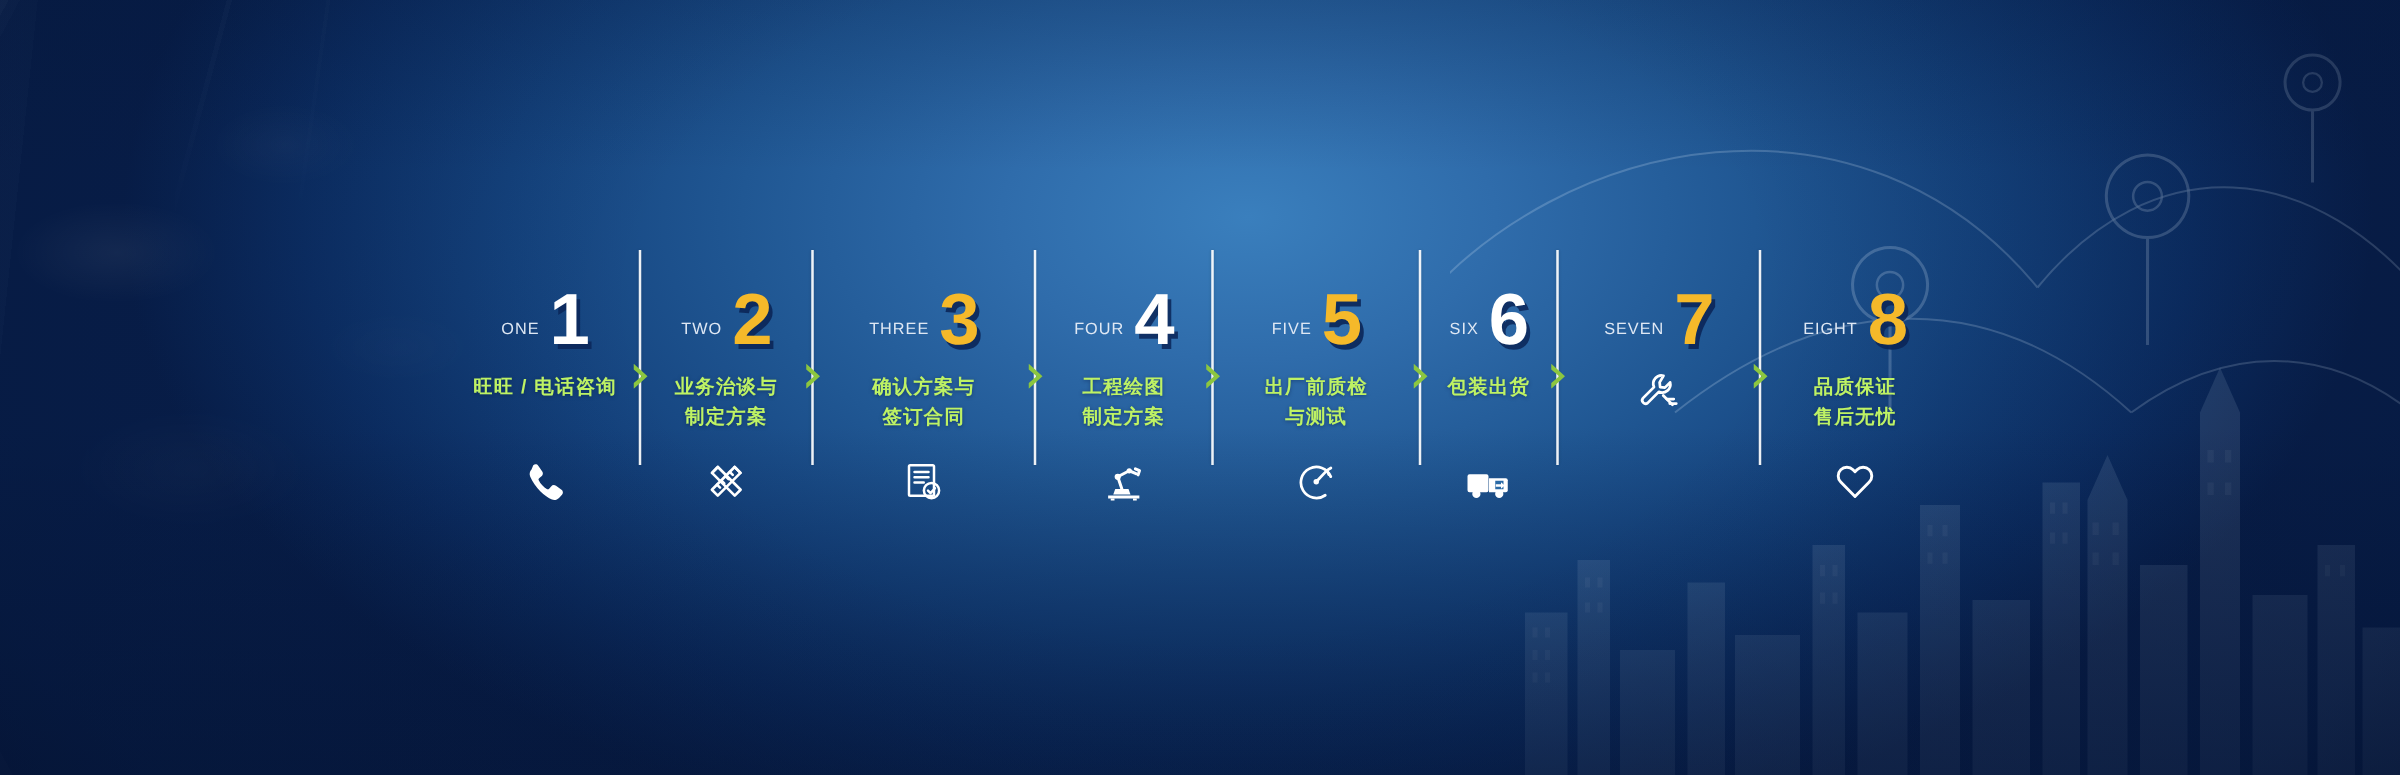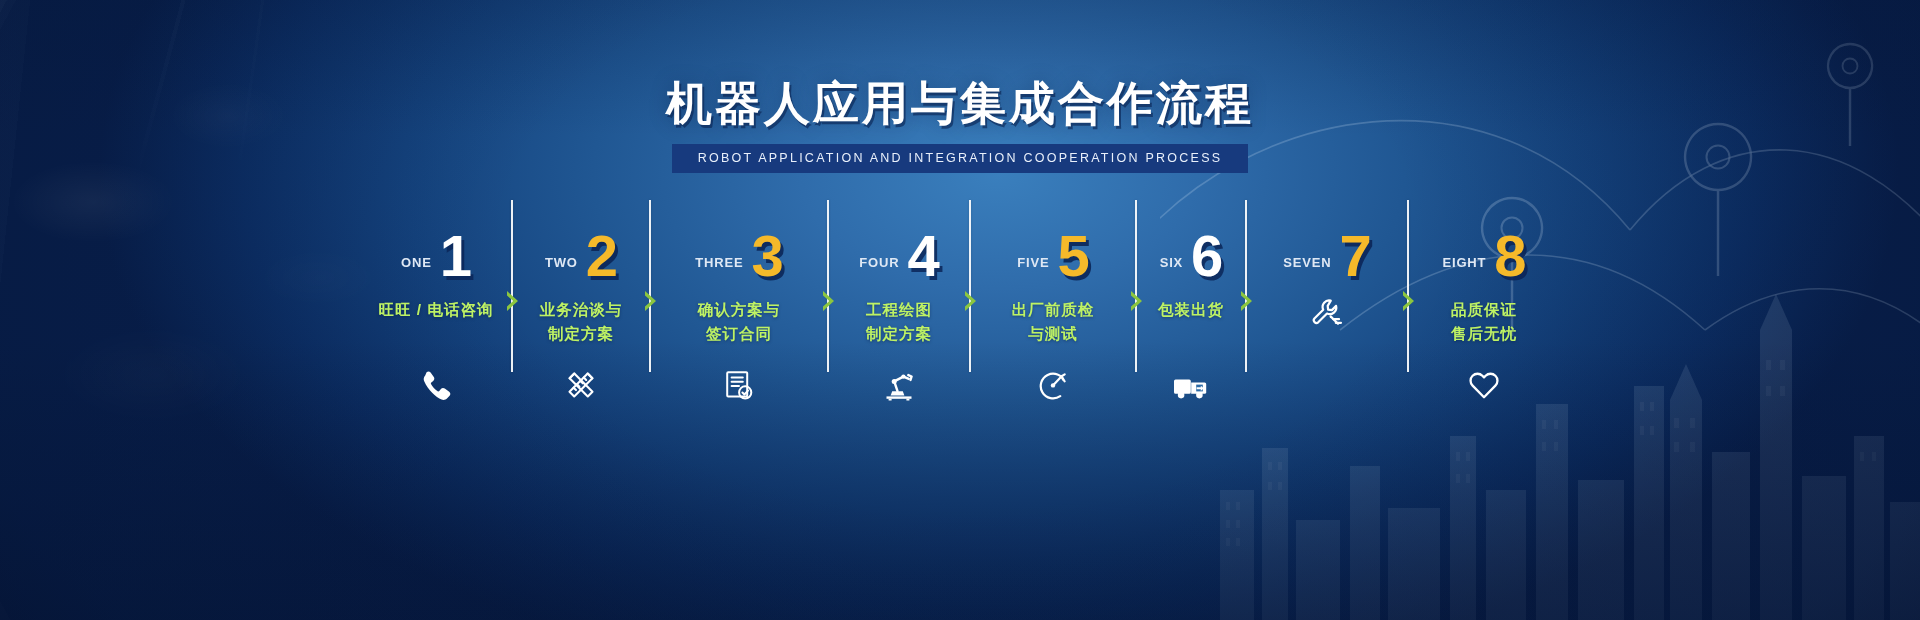--- a/index.html
+++ b/index.html
@@ -102,21 +102,21 @@
     box-shadow:0 0 3px rgba(0,0,0,.18);
   }
 
   .arrowwrap{ position:absolute; z-index:9; }
   .arrow{ width:13px; height:20px; display:block; }
 
   .stepinner{ position:relative; text-align:center; padding-top:14px; }
 
   .numrow{ position:relative; height:60px; display:flex; align-items:flex-end; justify-content:center; }
   .ord{
-    font-size:13px; font-weight:700; letter-spacing:.8px; color:#dfe8f4;
+    font-size:13px; font-weight:400; letter-spacing:.8px; color:#dfe8f4;
     position:relative; top:-4px; white-space:nowrap;
   }
   .num{
     font-size:58px; font-weight:700; line-height:.82; letter-spacing:-1px;
     position:relative; top:6px; margin-left:8px;
   }
   .num.w{ color:#ffffff; text-shadow:3px 4px 0 rgba(11,38,88,.85); }
   .num.y{ color:#f5b92a; text-shadow:3px 4px 0 rgba(11,38,88,.9); }
 
   .cn{
@@ -207,26 +207,20 @@
         <rect x="580" y="170" width="5" height="10"></rect>
       <rect x="566" y="196" width="5" height="10"></rect>
         <rect x="580" y="196" width="5" height="10"></rect>
       <rect x="660" y="262" width="4" height="9"></rect>
         <rect x="672" y="262" width="4" height="9"></rect>
     </g>
   </svg>
 
   <div class="bg-vign"></div>
 
-  <div class="header">
-    <div class="title">机器人应用与集成合作流程</div>
-    <div class="subbar">
-      <span>ROBOT APPLICATION AND INTEGRATION COOPERATION PROCESS</span>
-    </div>
-  </div>
 
   <div class="steps" id="steps">
       <div class="step" style="width: 150px;">
         <div class="stepinner">
           <div class="numrow">
             <span class="ord">ONE</span>
             <span class="num w">1</span>
           </div>
           <div class="cn"><span>旺旺 / 电话咨询</span></div>
           <div class="ic" style="margin-top: 47px;">

